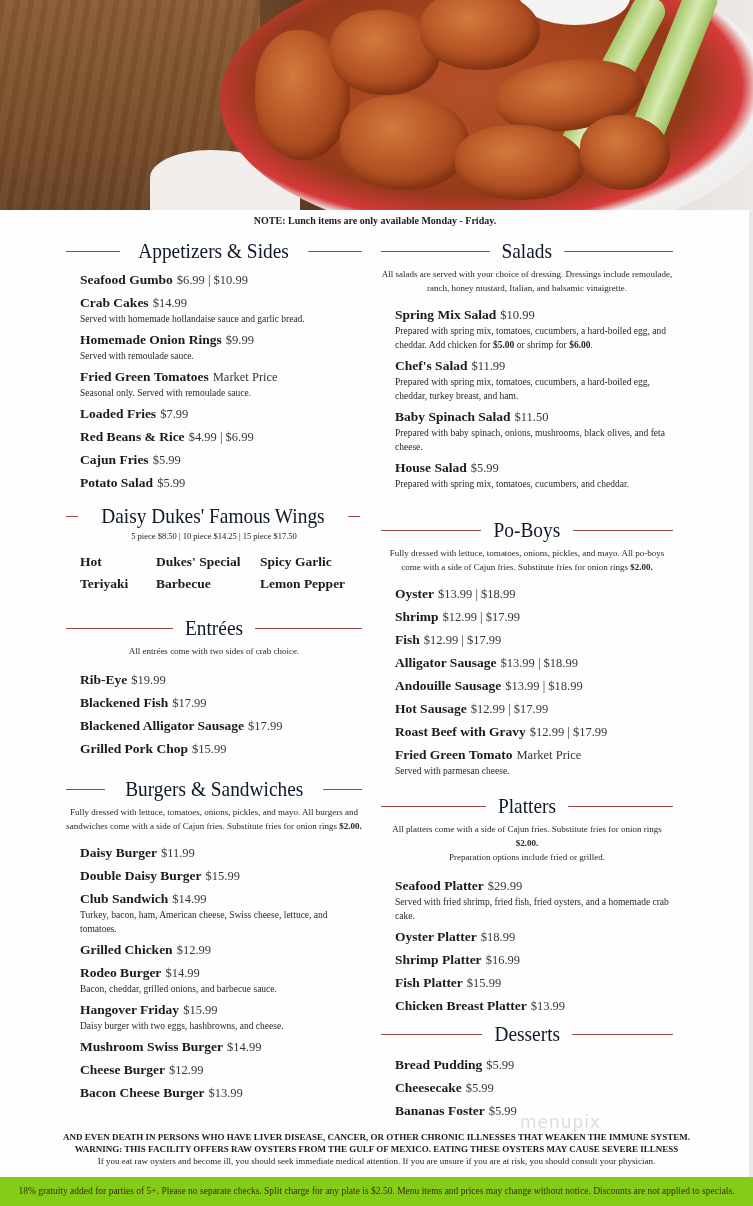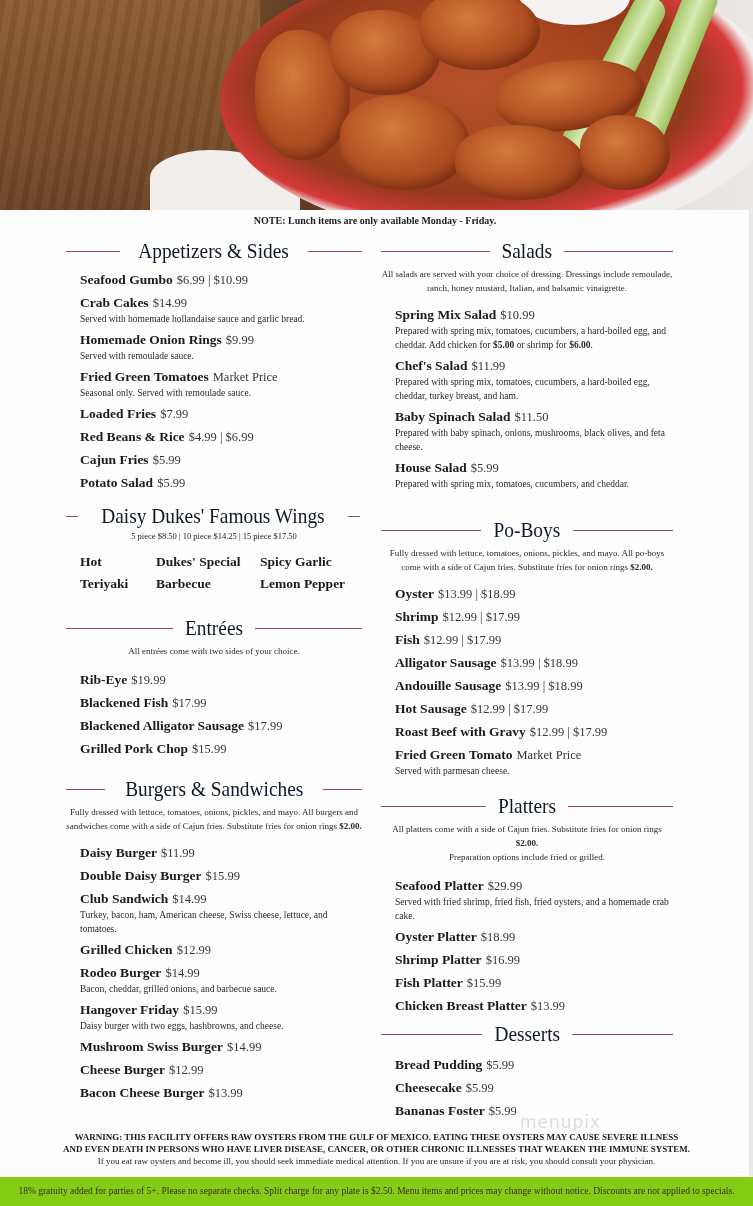--- a/index.html
+++ b/index.html
@@ -131,21 +131,21 @@
       <div>Lemon Pepper</div>
     </div>
 </div>
 
 <div class="col col-left" style="top:615px;">
   <div class="sec-head">
     <span class="line"></span>
     <span class="txt">Entrées</span>
     <span class="line"></span>
   </div>
-  <div class="sec-intro">All entrées come with two sides of your choice.</div>
+  <div class="sec-intro">All entrées come with two sides of crab choice.</div>
   <div class="items" id="entrees-items" style="margin-top:12px;">
       <div class="item">
         <div><span class="name">Rib-Eye</span> <span class="price">$19.99</span></div>
       </div>
       <div class="item">
         <div><span class="name">Blackened Fish</span> <span class="price">$17.99</span></div>
       </div>
       <div class="item">
         <div><span class="name">Blackened Alligator Sausage</span> <span class="price">$17.99</span></div>
       </div>
@@ -312,18 +312,18 @@
       <div class="item">
         <div><span class="name">Bananas Foster</span> <span class="price">$5.99</span></div>
       </div>
     </div>
 </div>
 
 <div class="watermark">menupix</div>
 <div class="right-edge"></div>
 
 <div class="warning">
+  <div class="caps">AND EVEN DEATH IN PERSONS WHO HAVE LIVER DISEASE, CANCER, OR OTHER CHRONIC ILLNESSES THAT WEAKEN THE IMMUNE SYSTEM.</div>
   <div class="caps">WARNING: THIS FACILITY OFFERS RAW OYSTERS FROM THE GULF OF MEXICO. EATING THESE OYSTERS MAY CAUSE SEVERE ILLNESS</div>
-  <div class="caps">AND EVEN DEATH IN PERSONS WHO HAVE LIVER DISEASE, CANCER, OR OTHER CHRONIC ILLNESSES THAT WEAKEN THE IMMUNE SYSTEM.</div>
   <div>If you eat raw oysters and become ill, you should seek immediate medical attention. If you are unsure if you are at risk, you should consult your physician.</div>
 </div>
 
 <div class="footer-bar">18% gratuity added for parties of 5+. Please no separate checks. Split charge for any plate is $2.50. Menu items and prices may change without notice. Discounts are not applied to specials.</div>
 
 </body></html>

